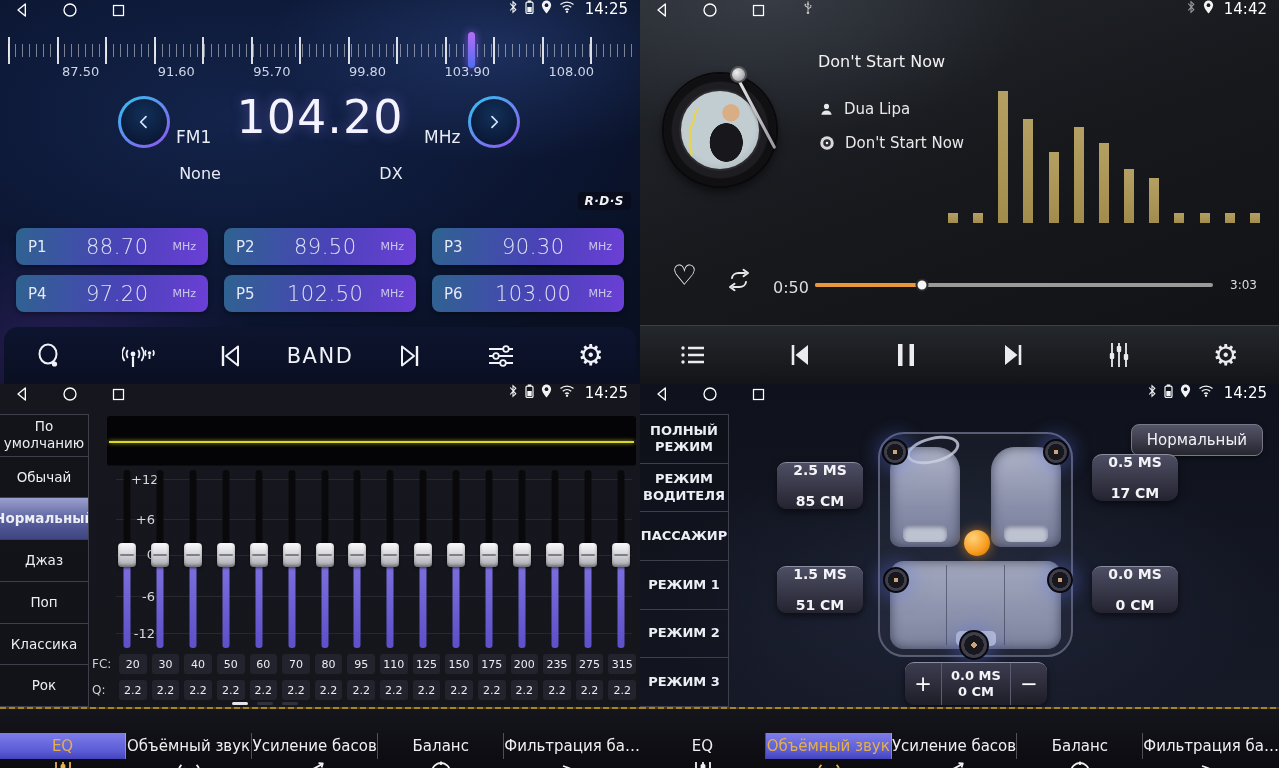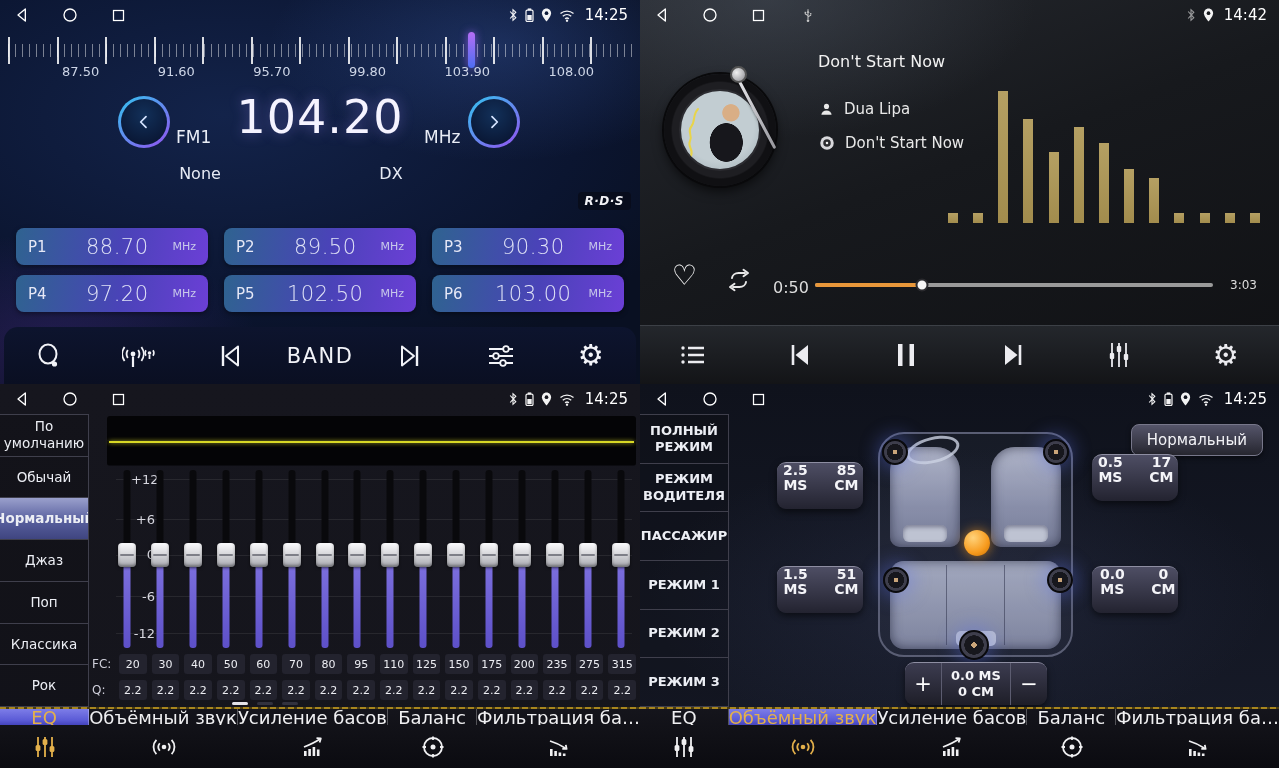--- a/index.html
+++ b/index.html
@@ -2,21 +2,21 @@
 <html style="--accent-gold: #e3b04b; --bar-gold: #a28c4d; --progress-orange: #e8973a; --slider-purple: #7f72e0; --tab-active-bg: #5b5bd6; --preset-blue: #2f6390; --preset-purple: #6b3fd6;"><head>
 <meta charset="utf-8">
 <style>
   html,body{margin:0;padding:0;background:#000;}
   #screen{position:relative;width:1279px;height:768px;overflow:hidden;
     font-family:"DejaVu Sans","Liberation Sans",sans-serif;color:#fff;
     display:grid;grid-template-columns:640px 639px;grid-template-rows:384px 384px;}
   .quad{position:relative;overflow:hidden;}
 
   
-  .statusbar{position:absolute;top:0;left:0;right:0;height:30px;display:flex;align-items:center;
+  .statusbar{position:absolute;top:0;left:0;right:0;height:30px;display:flex;align-items:flex-start;
     padding:0 12px;z-index:30;}
   .statusbar .nav{display:flex;align-items:center;justify-content:center;width:20px;height:20px;margin-right:28px;}
   .statusbar .spacer{flex:1;}
   .statusbar .sicon{display:flex;align-items:center;margin-left:7px;opacity:.95;}
   .statusbar .time{font-size:15px;margin-left:10px;color:#fff;}
 
   
   #q-radio{background:
     radial-gradient(ellipse 60% 50% at 78% 12%, rgba(70,110,200,.28), transparent 60%),
     radial-gradient(ellipse 50% 45% at 8% 90%, rgba(110,60,200,.25), transparent 65%),
@@ -97,22 +97,22 @@
     border-top:1px solid #3f3f4c;display:flex;flex-direction:column;overflow:hidden;background:rgba(10,10,16,.25);}
   .side-item{flex:1;display:flex;align-items:center;justify-content:center;text-align:center;
     border-bottom:1px solid #3f3f4c;font-size:13.5px;color:#eceef4;line-height:1.25;padding:2px 3px;cursor:pointer;}
   .side-item.selected{background:linear-gradient(180deg,#9aa0cc 0%,#585f9e 55%,#3f4580 100%);font-weight:bold;}
   .modes .side-item{font-weight:bold;font-size:13px;}
   .tabbar{position:absolute;left:0;right:0;bottom:0;height:61px;background:linear-gradient(180deg,#15151c,#0b0b10);}
   .goldline{position:absolute;top:0;left:0;right:0;height:2px;
     background:repeating-linear-gradient(90deg,#a8861e 0 6px,#4a3c10 6px 9px);}
   .tabs{position:absolute;top:2px;left:0;right:0;bottom:0;display:grid;grid-template-columns:repeat(5,1fr);}
   .tab{display:flex;flex-direction:column;cursor:pointer;}
-  .tlabel{height:16px;display:flex;align-items:center;justify-content:center;font-size:18px;color:#f0f0f2;
-    border-right:1px solid rgba(255,255,255,.28);white-space:nowrap;overflow:hidden;}
+  .tlabel{height:26px;display:flex;align-items:center;justify-content:center;font-size:15px;color:#f0f0f2;
+    border-right:1px solid rgba(255,255,255,.28);white-space:nowrap;overflow:hidden;margin-top:24px;}
   .tab:last-child .tlabel{border-right:none;}
   .ticon{flex:1;display:flex;align-items:center;justify-content:center;color:#f0f0f2;}
   .tab.active .tlabel{background:linear-gradient(180deg,#7d7de8,var(--tab-active-bg,#5b5bd6) 70%,#4343bc);
     color:var(--accent-gold,#d9a53e);}
   .tab.active .ticon{color:var(--accent-gold,#d9a53e);}
 
   
   #q-eq{background:linear-gradient(180deg,#16161e 0%,#15151c 100%);}
   .resp-panel{position:absolute;left:107px;right:4px;top:32px;height:50px;border-radius:3px;background:#040406;
     background-image:repeating-linear-gradient(180deg,#040406 0 11.5px,#0c0c11 11.5px 12.5px);}
@@ -156,21 +156,21 @@
   .bench:after{content:"";position:absolute;left:50%;transform:translateX(-50%);bottom:3px;width:40px;height:15px;
     border-radius:5px;background:#c6cbdc;}
   .spk{position:absolute;width:26px;height:26px;border-radius:50%;border:2px solid #0a0a0e;box-sizing:border-box;cursor:pointer;
     background:radial-gradient(circle,#caa57a 0 14%,#17171d 15% 52%,#3e3e4c 53% 72%,#0b0b11 73% 100%);
     box-shadow:0 0 18px 5px rgba(95,115,235,.35);}
   #spk-sub{width:30px;height:30px;}
   .listener{position:absolute;left:324px;top:146px;width:26px;height:26px;border-radius:50%;cursor:pointer;
     background:radial-gradient(circle at 35% 30%,#ffd27a,#f79b1e 60%,#c96f00);box-shadow:0 0 12px rgba(247,155,30,.65);}
   .delaybox{position:absolute;width:86px;height:46px;border-radius:9px;text-align:center;cursor:pointer;
     background:linear-gradient(180deg,#4e4e64,#232330);border-top:1px solid #8e8ea2;
-    box-shadow:0 3px 7px rgba(0,0,0,.55);display:flex;flex-direction:row;justify-content:center;gap:16px;}
+    box-shadow:0 3px 7px rgba(0,0,0,.55);display:flex;flex-direction:column;justify-content:center;gap:16px;}
   .delaybox div{font-size:14px;font-weight:bold;color:#f4f4f8;line-height:1.1;}
   #dly-fl{left:137px;top:78px;} #dly-fr{left:452px;top:70px;border-radius:10px;}
   #dly-rl{left:137px;top:182px;} #dly-rr{left:452px;top:182px;}
   .subctl{position:absolute;left:265px;top:278px;width:142px;height:42px;border-radius:9px;display:flex;align-items:stretch;
     background:linear-gradient(180deg,#3c3c50,#1e1e28);border-top:1px solid #8e8ea2;box-shadow:0 3px 7px rgba(0,0,0,.55);}
   .subctl .pm{width:36px;display:flex;align-items:center;justify-content:center;font-size:21px;color:#fff;cursor:pointer;}
   .subctl .vals{flex:1;display:flex;flex-direction:column;justify-content:center;text-align:center;
     border-left:1px solid #5c5c70;border-right:1px solid #5c5c70;}
   .subctl .vals div{font-size:13px;font-weight:bold;line-height:1.2;color:#f4f4f8;}
   svg{display:block;}

